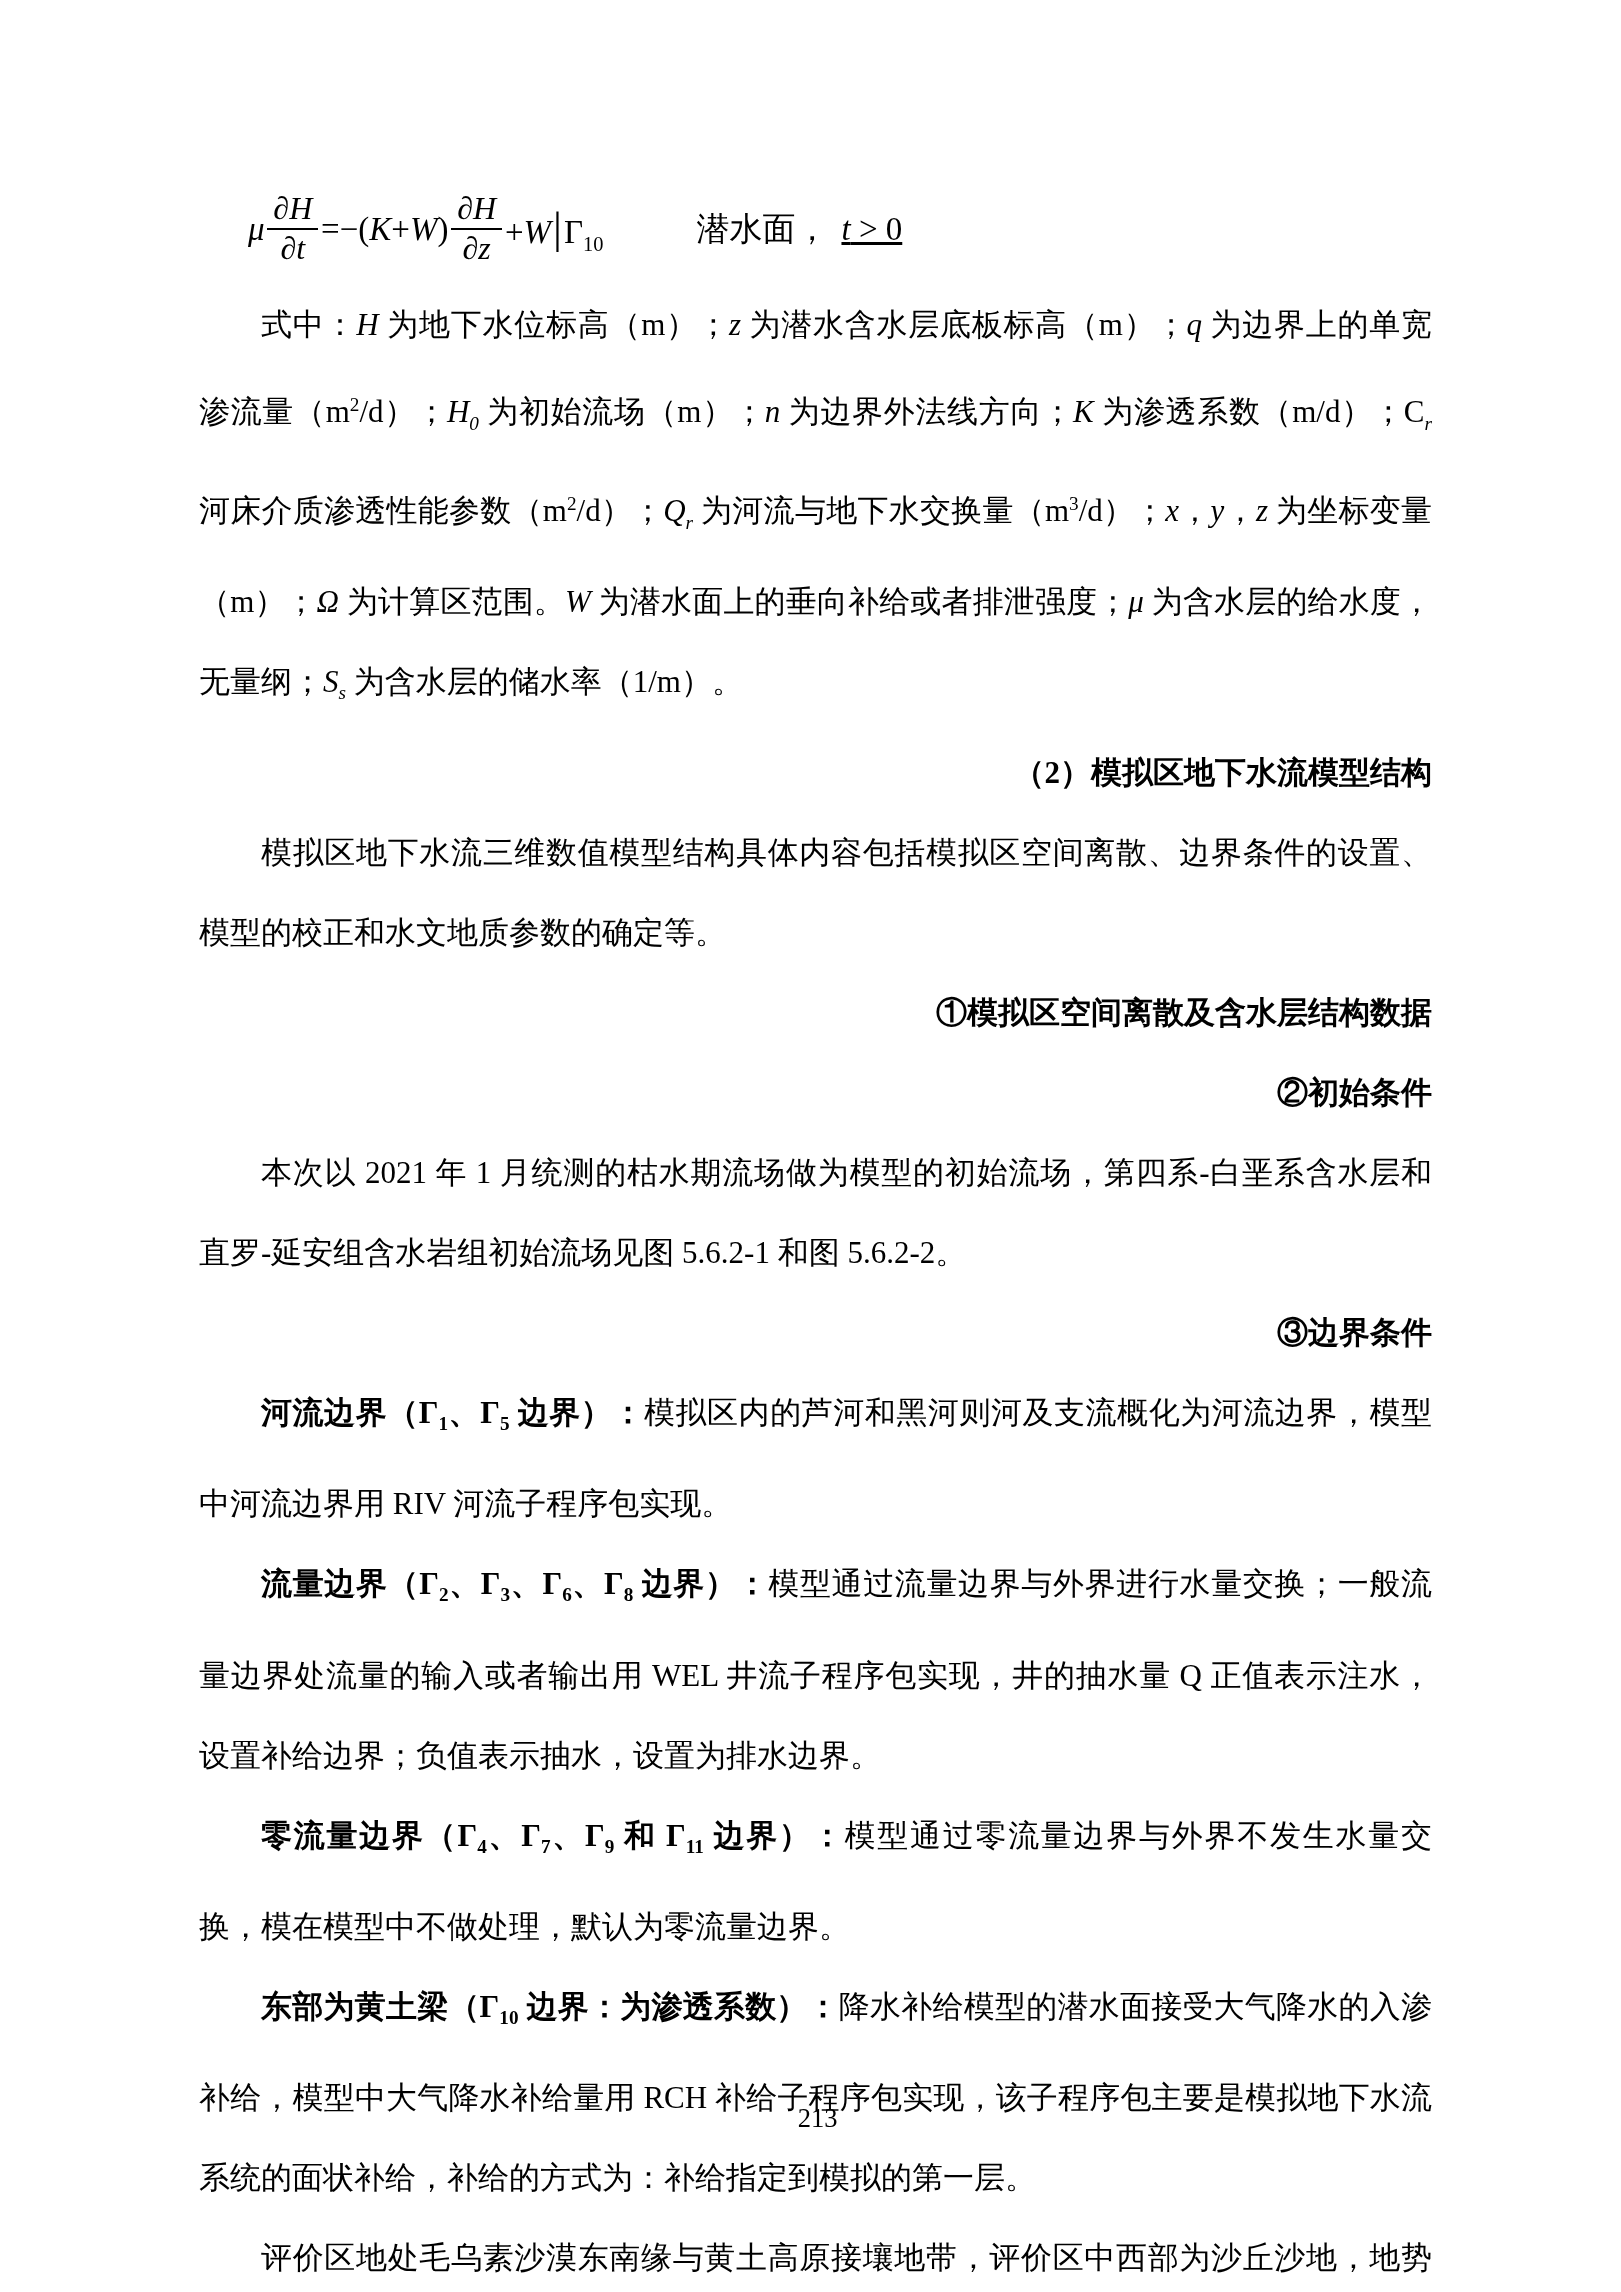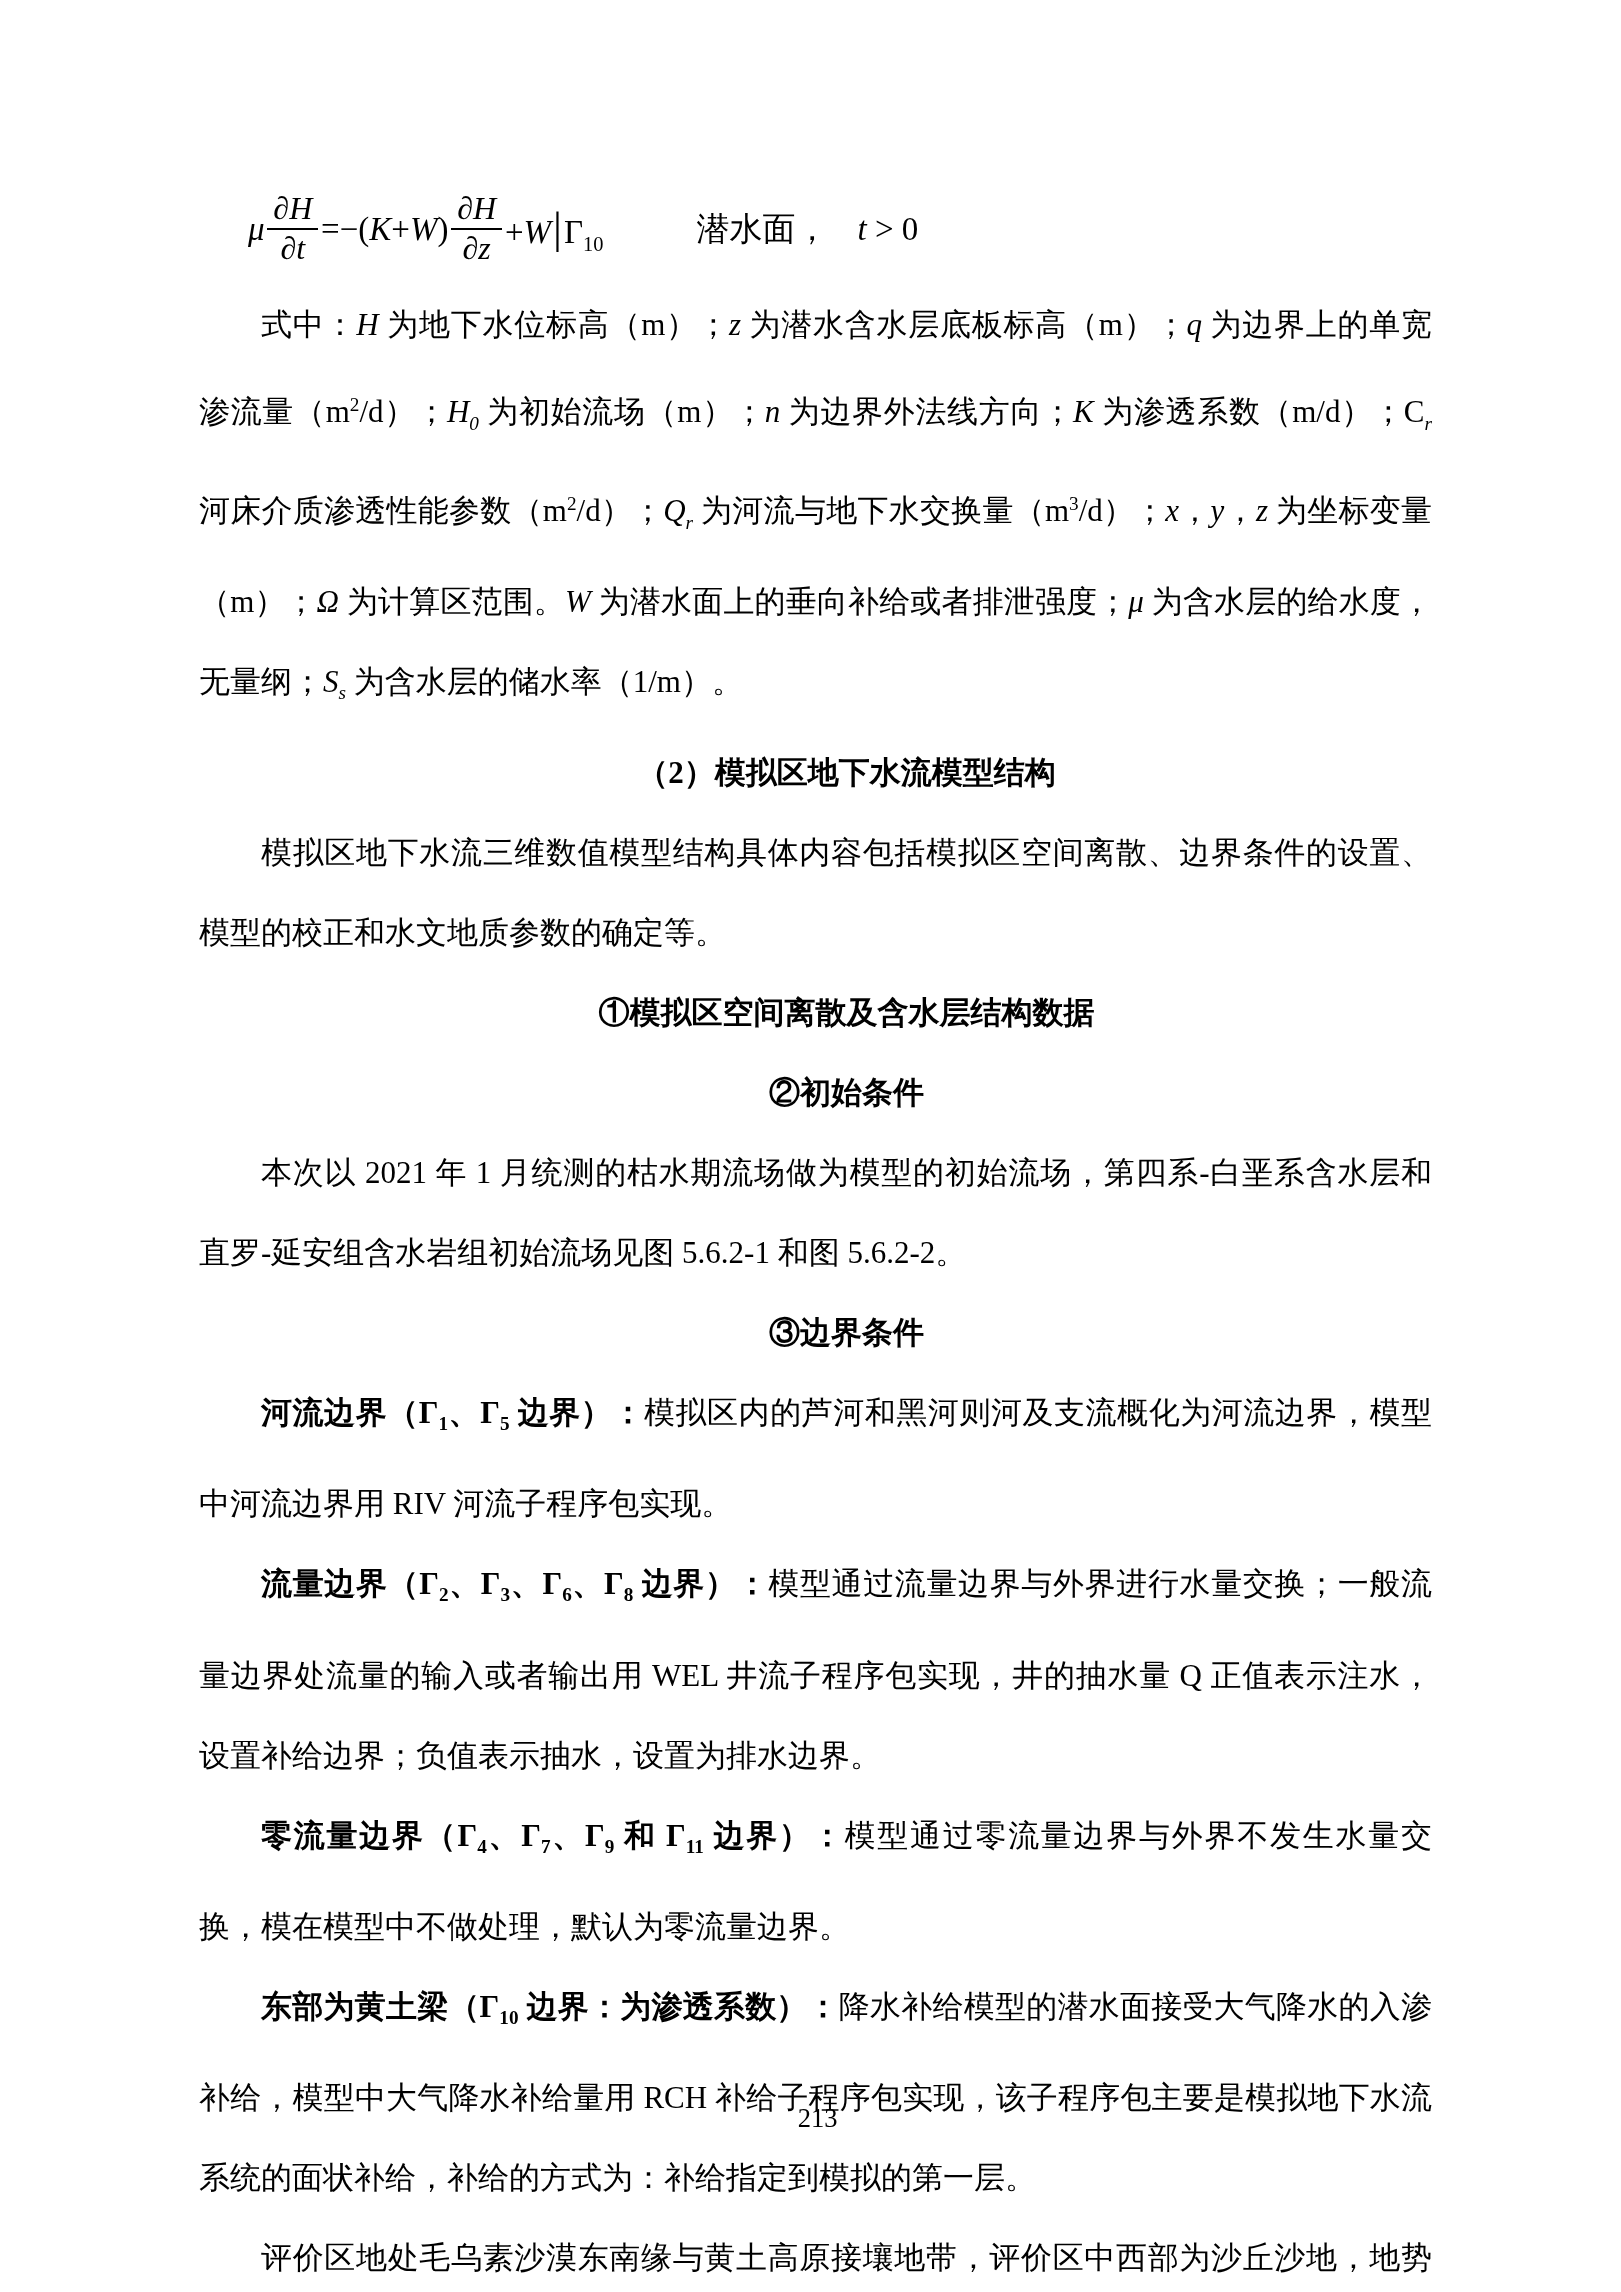--- a/index.html
+++ b/index.html
@@ -20,27 +20,27 @@
     font-size: 33px;
   }
   .frac {
     display: inline-flex; flex-direction: column; align-items: center;
     font-size: 32px; line-height: 1.18; margin: 0 2.9px;
   }
   .frac .num { border-bottom: 2px solid #000; padding: 0 5.9px; }
   .frac .den { padding: 0 5.9px; }
   .f-part { white-space: nowrap; }
   .f-cond { margin-left: 93px; white-space: nowrap; }
-  .f-cond2 { margin-left: 29px; white-space: nowrap; }
+  .f-cond2 { margin-left: 13px; white-space: nowrap; text-decoration: underline; }
   
   .para, .heading {
     margin: 0; font-size: 31px; line-height: 80px;
     text-indent: 2em; text-align: justify; text-justify: inter-ideograph;
   }
-  .heading { font-weight: bold; text-align: center; }
+  .heading { font-weight: bold; text-align: right; }
   
   .seg-p  { }
   .seg-i  { font-style: italic; }
   .seg-b  { font-weight: bold; }
   .seg-sub  { font-size: 0.62em; vertical-align: sub; }
   .seg-sup  { font-size: 0.62em; vertical-align: super; }
   .seg-isub { font-size: 0.62em; vertical-align: sub; font-style: italic; }
   .seg-bsub { font-size: 0.62em; vertical-align: sub; font-weight: bold; }
   .seg-bar  { font-size: 1.35em; font-weight: 400; padding: 0 2px; }
   

